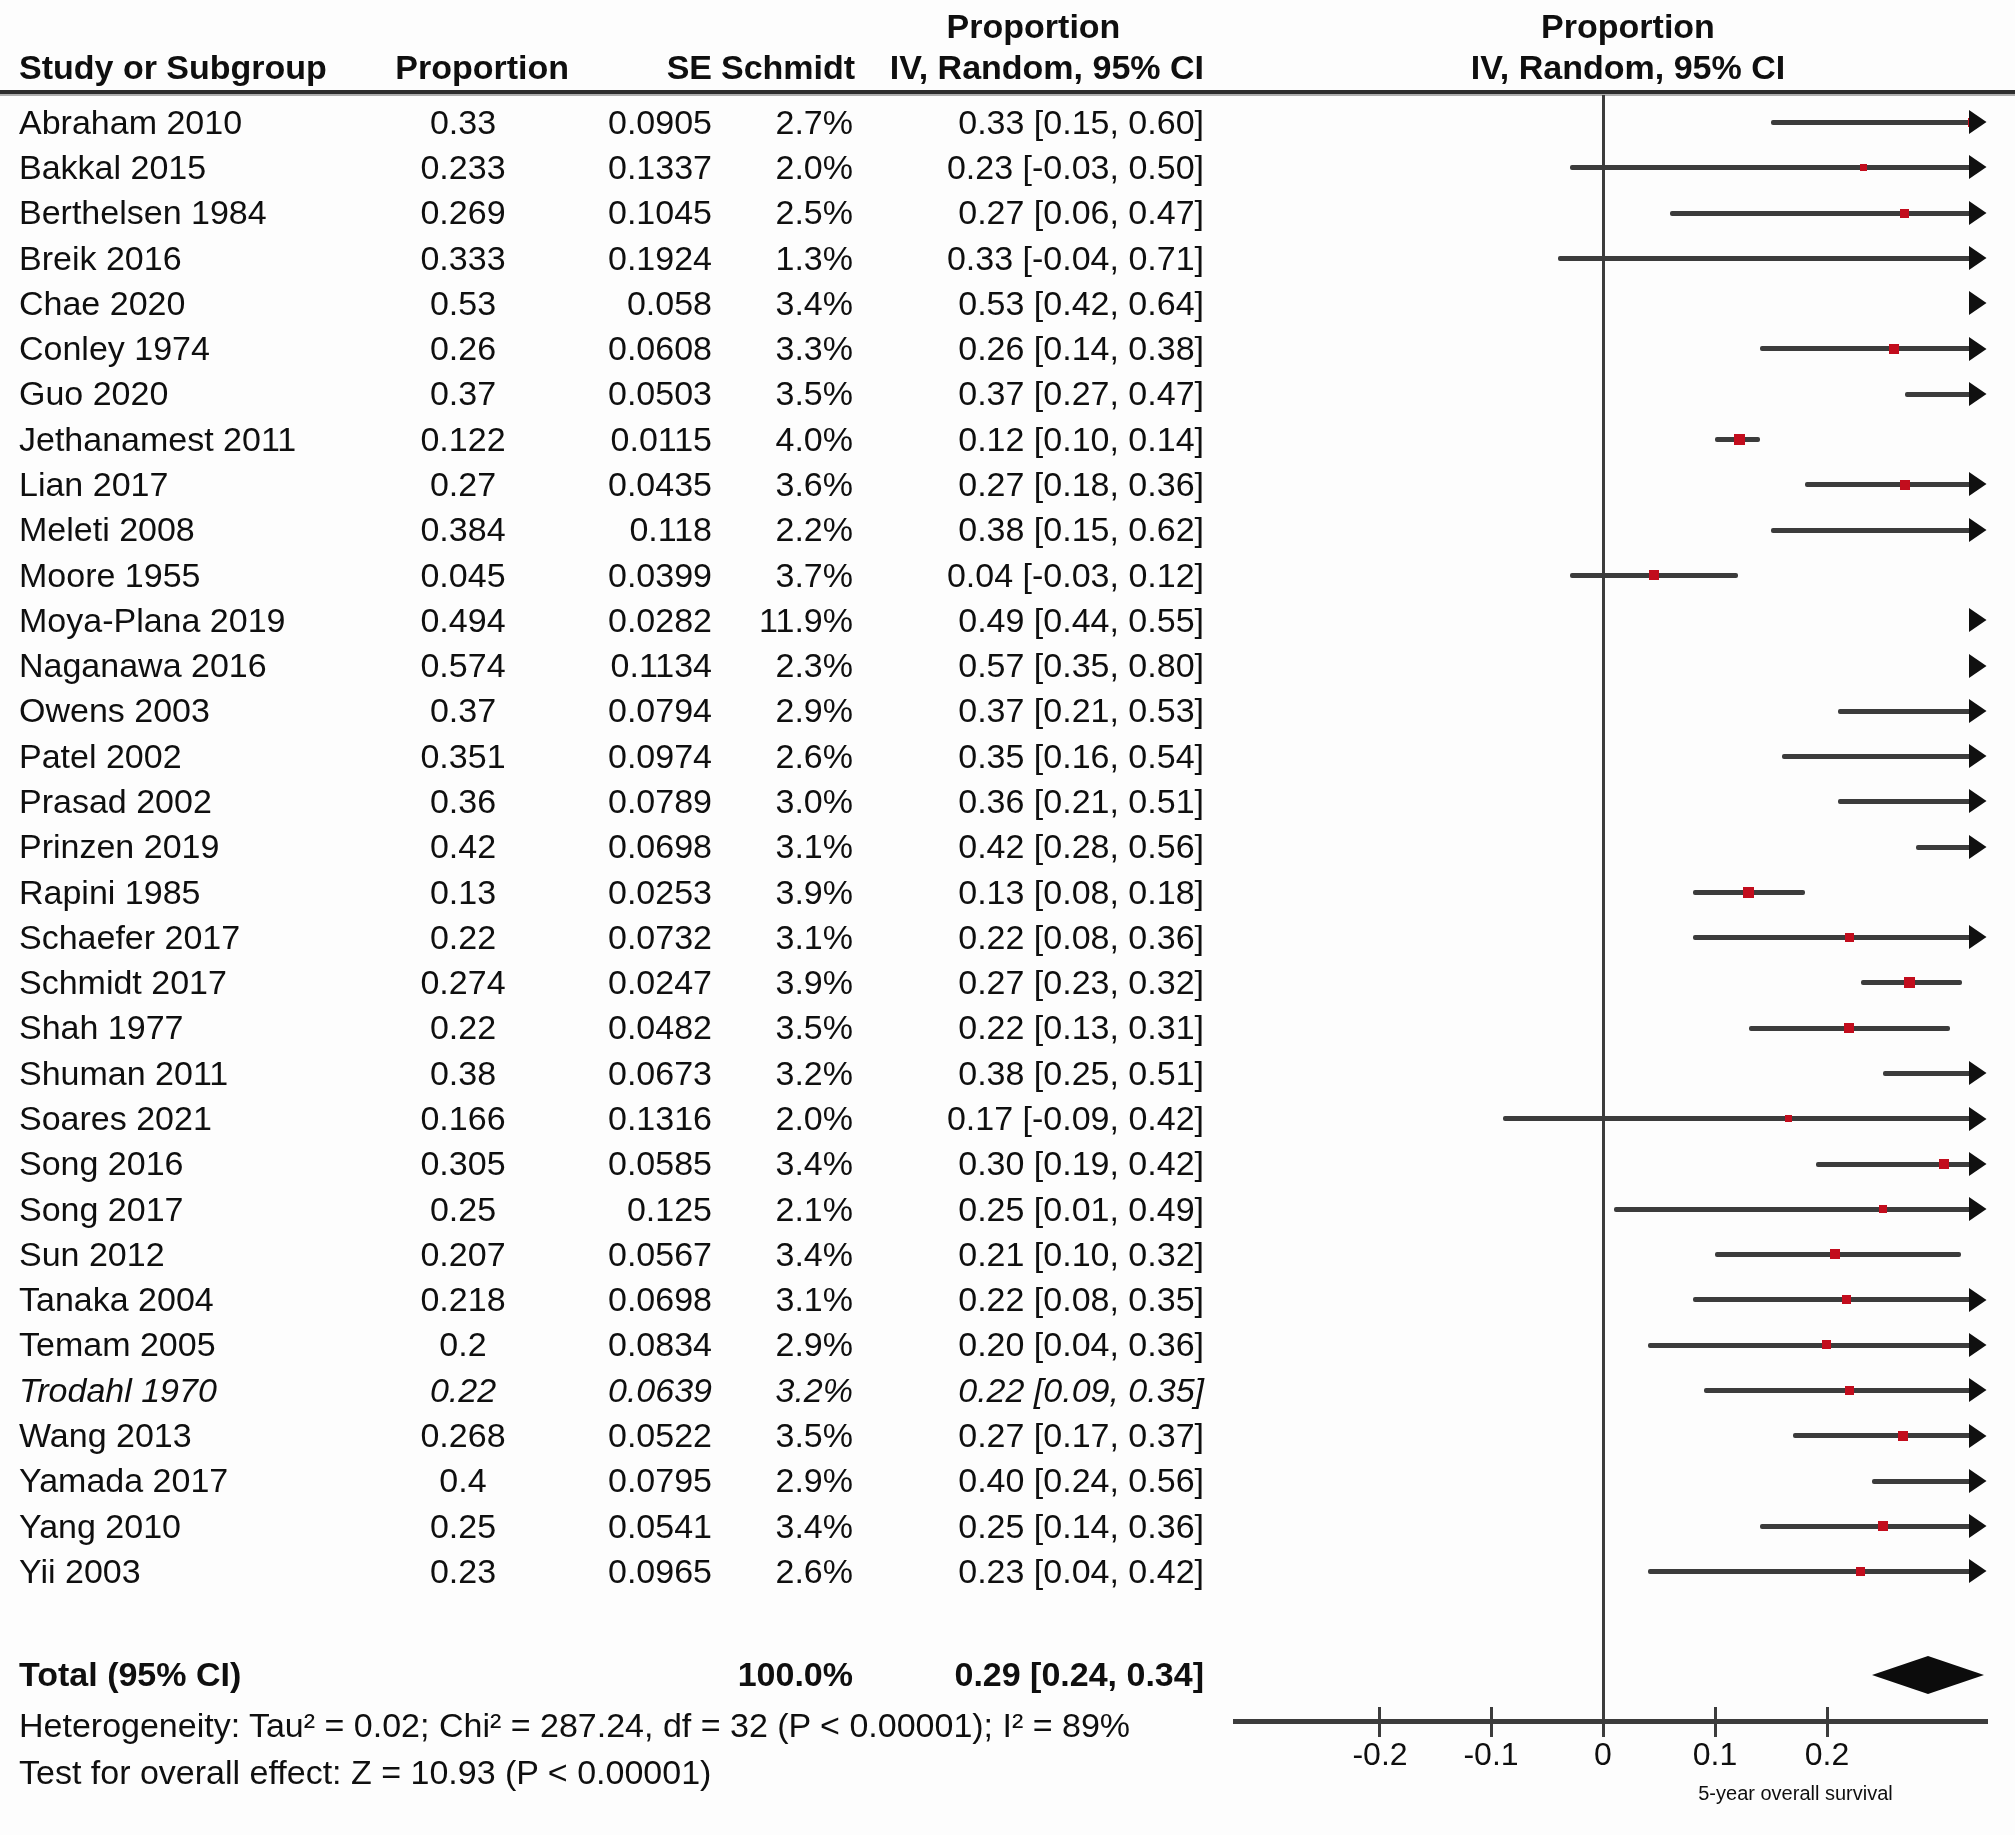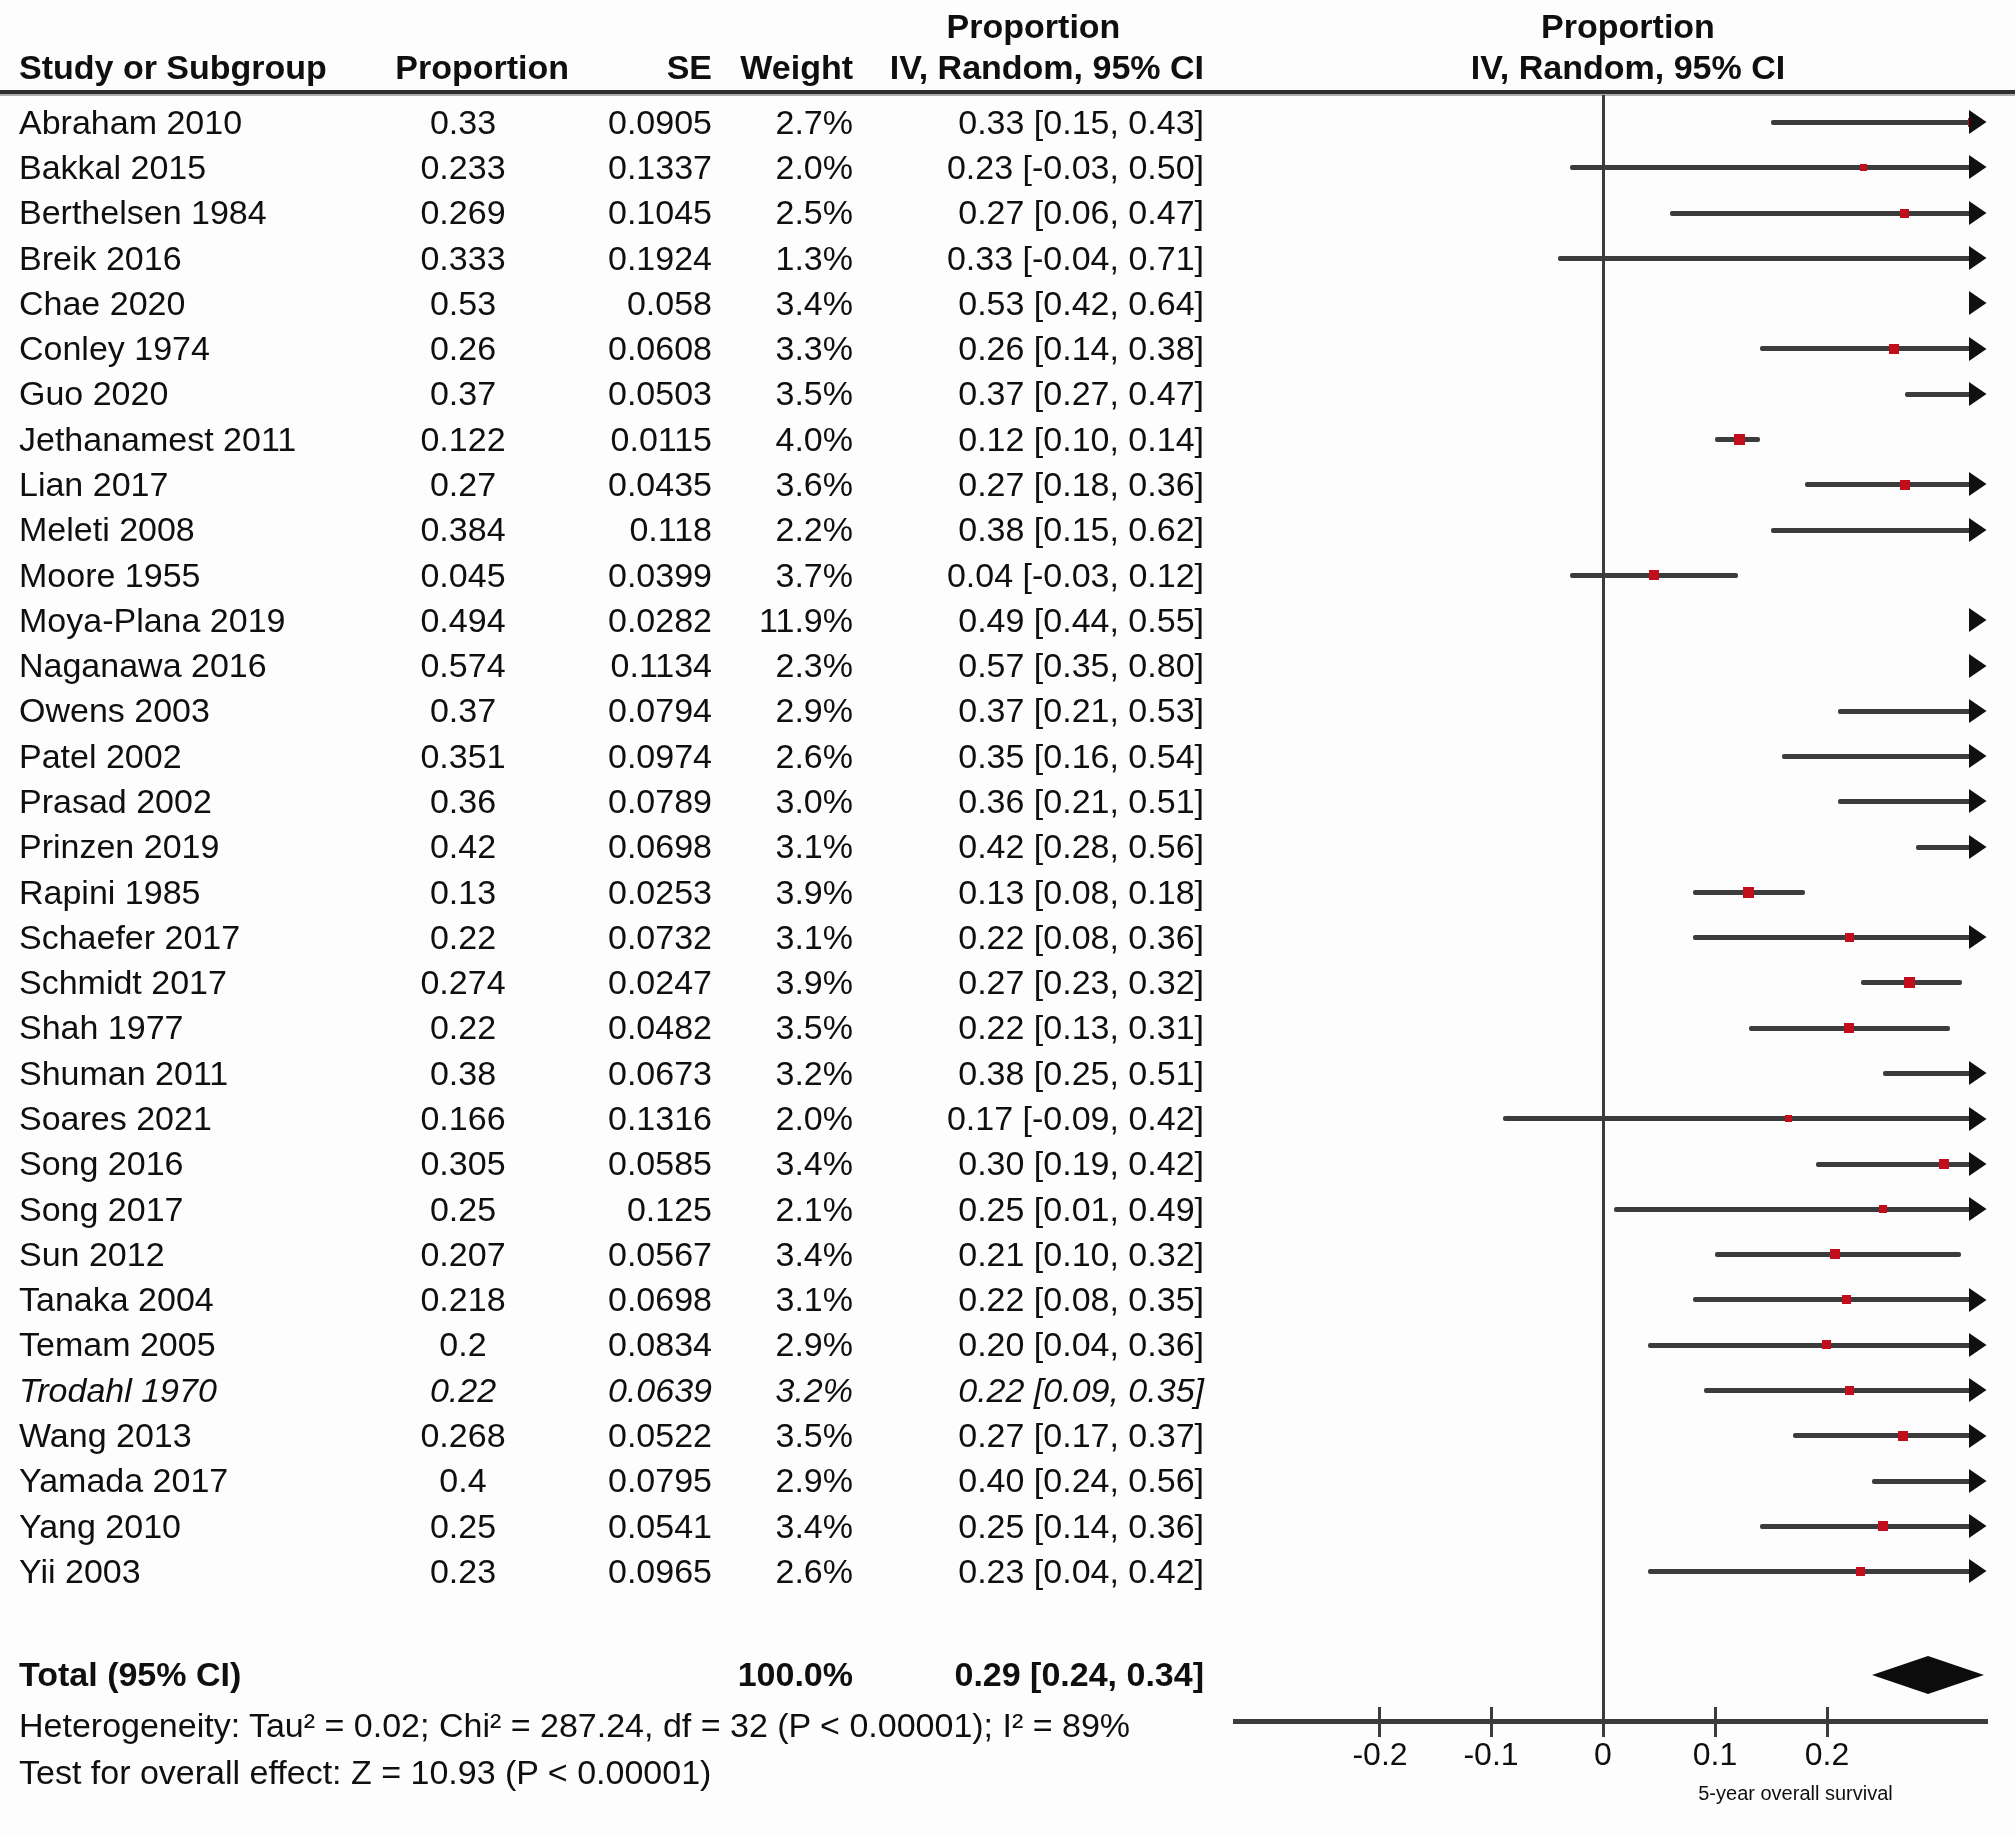--- a/index.html
+++ b/index.html
@@ -36,34 +36,34 @@
 <body>
 
 <div id="page">
 
   <div class="abs hline1 ctr" style="left:863px;width:341px;">Proportion</div>
   <div class="abs hline1 ctr" style="left:1429px;width:398px;">Proportion</div>
 
   <div class="abs hline2" style="left:19px;width:377px;">Study or Subgroup</div>
   <div class="abs hline2 rt" style="left:357px;width:212px;">Proportion</div>
   <div class="abs hline2 rt" style="left:580px;width:132px;">SE</div>
-  <div class="abs hline2 rt" style="left:721px;width:132px;">Weight</div>
+  <div class="abs hline2 rt" style="left:721px;width:132px;">Schmidt</div>
   <div class="abs hline2 rt" style="left:863px;width:341px;">IV, Random, 95% CI</div>
   <div class="abs hline2 ctr" style="left:1429px;width:398px;">IV, Random, 95% CI</div>
 
   <div id="rule-dark"></div>
   <div id="rule-lite"></div>
 
   <div id="rows">
       <div class="row" style="top: 100px;">
       <span class="cell c-study">Abraham 2010</span>
       <span class="cell c-prop">0.33</span>
       <span class="cell c-se">0.0905</span>
       <span class="cell c-weight">2.7%</span>
-      <span class="cell c-ci">0.33 [0.15, 0.43]</span>
+      <span class="cell c-ci">0.33 [0.15, 0.60]</span>
     </div>
       <div class="row" style="top: 145px;">
       <span class="cell c-study">Bakkal 2015</span>
       <span class="cell c-prop">0.233</span>
       <span class="cell c-se">0.1337</span>
       <span class="cell c-weight">2.0%</span>
       <span class="cell c-ci">0.23 [-0.03, 0.50]</span>
     </div>
       <div class="row" style="top: 190px;">
       <span class="cell c-study">Berthelsen 1984</span>

